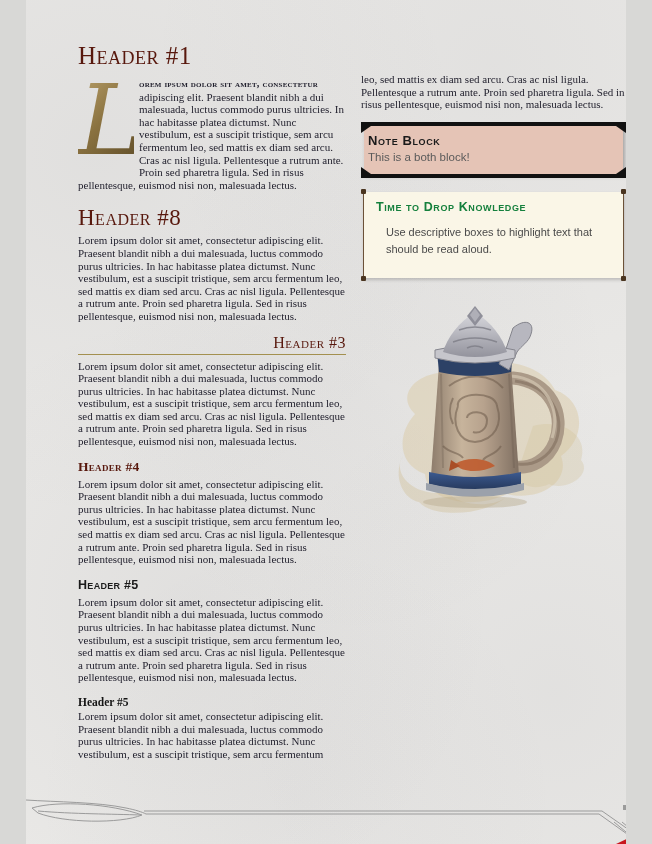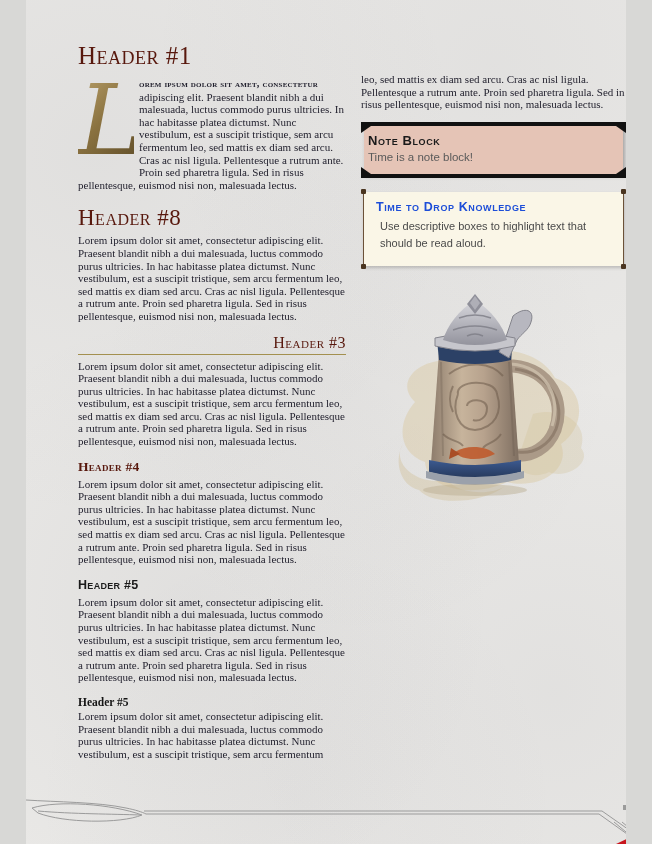--- a/index.html
+++ b/index.html
@@ -101,27 +101,27 @@
     box-shadow:1px 2px 3px rgba(40,40,40,.22);
   }
   .corner-dot{position:absolute;width:5px;height:5px;background:#4a3520;border-radius:1px;}
   .corner-dot.tl{left:-3px;top:-3px;}
   .corner-dot.tr{right:-3px;top:-3px;}
   .corner-dot.bl{left:-3px;bottom:-3px;}
   .corner-dot.br{right:-3px;bottom:-3px;}
   .desc-title{
     font-family:"Liberation Sans", sans-serif;
     font-variant:small-caps;font-weight:bold;
-    font-size:12.5px;color:#1d4ed8;letter-spacing:.6px;
+    font-size:12.5px;color:#15803d;letter-spacing:.6px;
     margin-bottom:3px;
   }
   .desc-body{
     font-family:"Liberation Sans", sans-serif;
     font-size:11px;color:#4a4a4a;line-height:1.55;
-    margin:4px;
+    margin:10px;
   }
   .desc-body.indent{text-indent:12px;margin-top:1px;}
   .desc-bold{font-weight:bold;color:#333;}
 
   .stein-wrap{margin:28px 0 0 2px;}
   .footer-svg{position:absolute;left:0;bottom:0;}
 </style>
 </head>
 <body>
 
@@ -149,21 +149,21 @@
     <div class="h6bold">Header #5</div>
     <p class="body">Lorem ipsum dolor sit amet, consectetur adipiscing elit. Praesent blandit nibh a dui malesuada, luctus commodo purus ultricies. In hac habitasse platea dictumst. Nunc vestibulum, est a suscipit tristique, sem arcu fermentum</p>
   </div>
 
   <div class="col col-right">
     <p class="body">leo, sed mattis ex diam sed arcu. Cras ac nisl ligula. Pellentesque a rutrum ante. Proin sed pharetra ligula. Sed in risus pellentesque, euismod nisi non, malesuada lectus.</p>
 
     <div class="note">
       <div class="note-bar top"></div>
       <div class="note-title">Note Block</div>
-      <div class="note-body">Time is a note block!</div>
+      <div class="note-body">This is a both block!</div>
       <div class="note-bar bottom"></div>
     </div>
 
     <div class="descbox">
       <span class="corner-dot tl"></span>
       <span class="corner-dot tr"></span>
       <span class="corner-dot bl"></span>
       <span class="corner-dot br"></span>
       <div class="desc-title">Time to Drop Knowledge</div>
       <p class="desc-body">Use descriptive boxes to highlight text that should be read aloud.</p>

